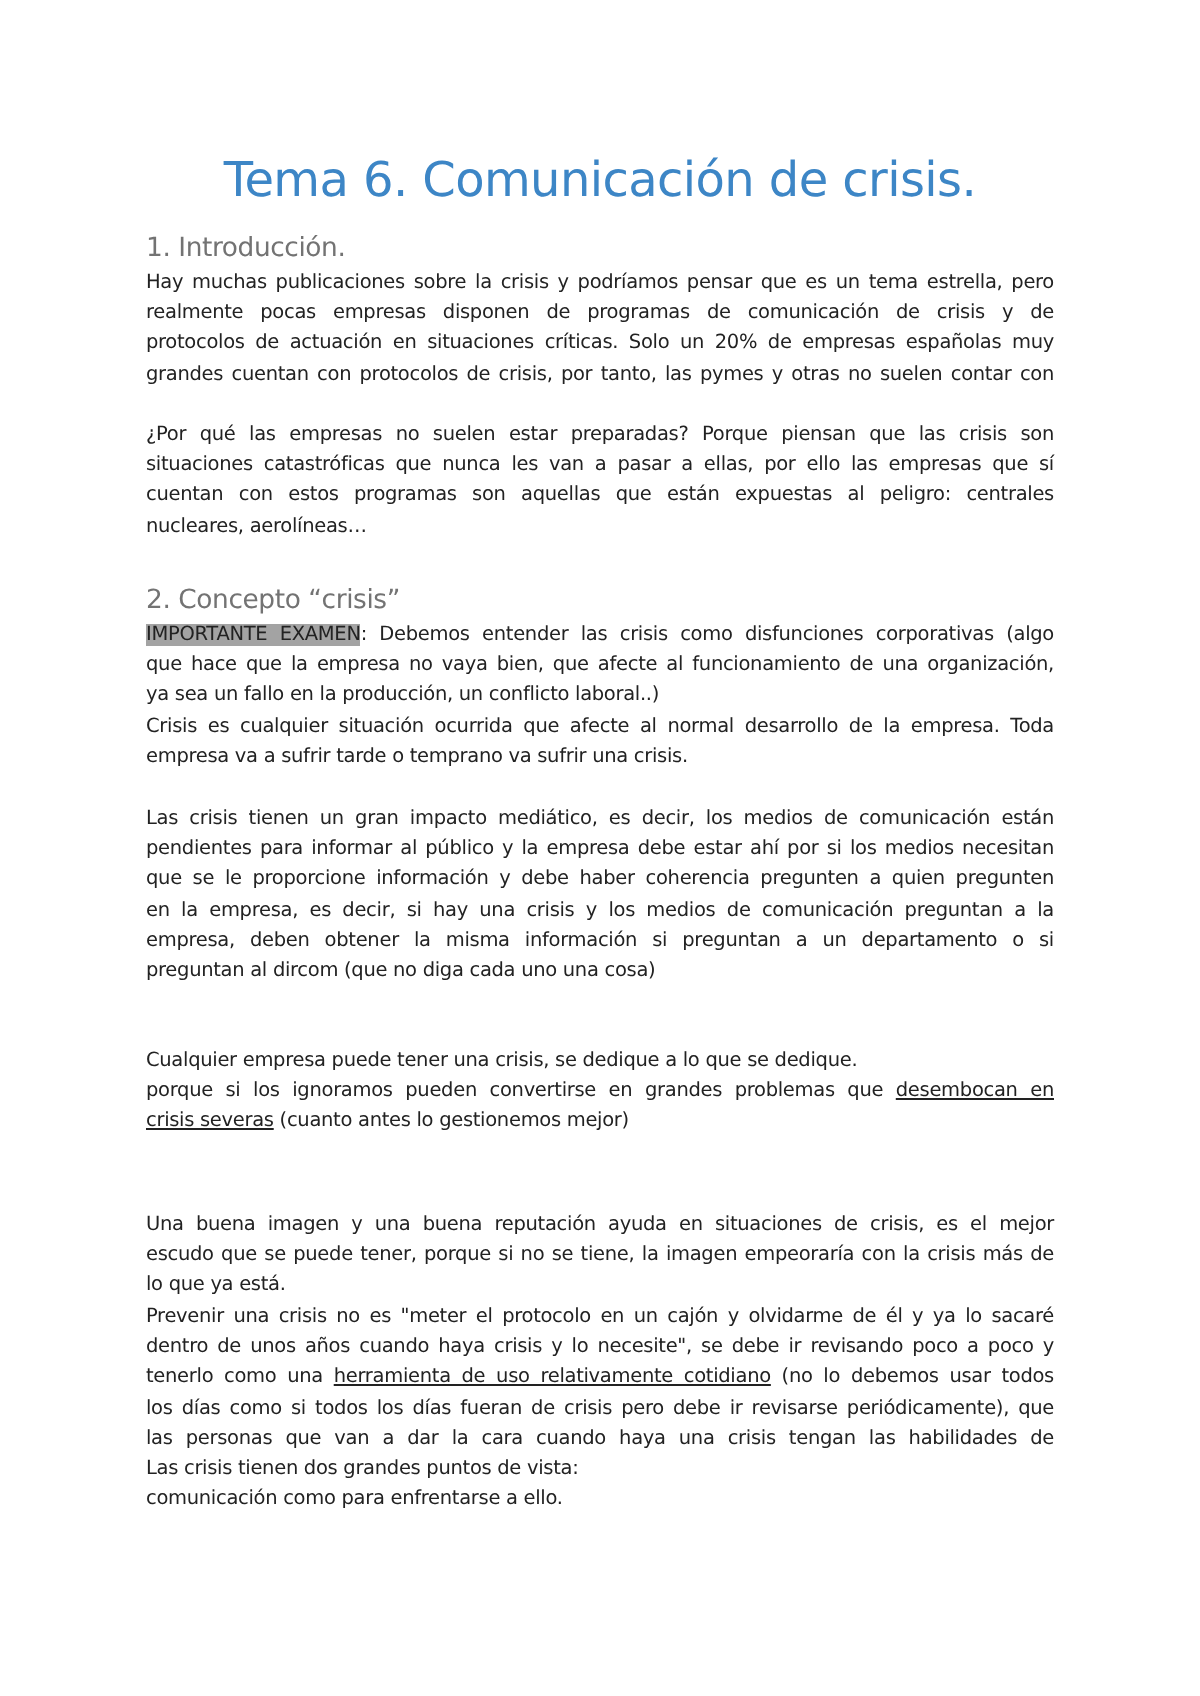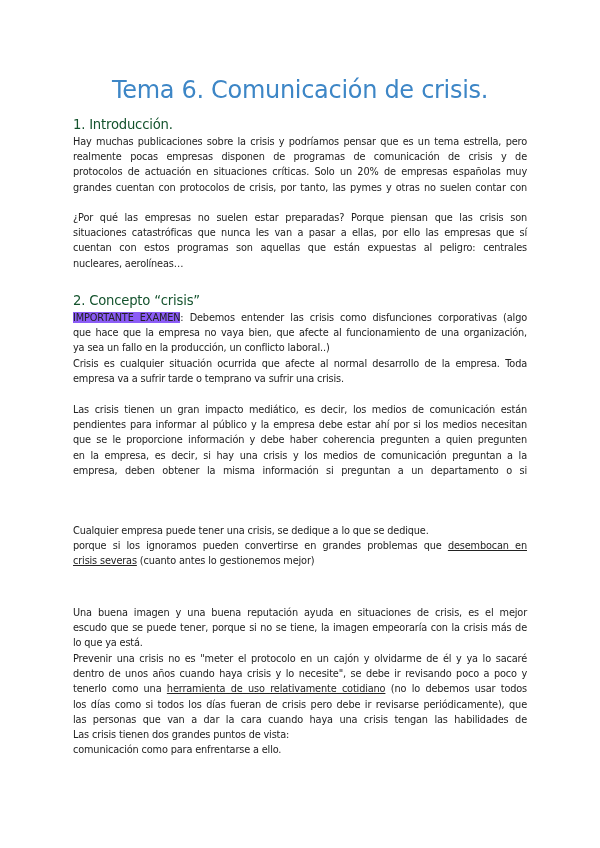--- a/index.html
+++ b/index.html
@@ -1,26 +1,26 @@
 <!DOCTYPE html>
 <html><head>
   <meta charset="utf-8">
   <style>
     html, body { margin: 0; padding: 0; background: #ffffff; }
     body { width: 600px; height: 848px; position: relative; overflow: hidden;
       font-family: "DejaVu Sans", "Liberation Sans", sans-serif; color: #222; }
     .page { position: absolute; left: 0; top: 0; width: 600px; height: 848px; }
     .title { position: absolute; top: 76px; left: 0; width: 600px; text-align: center;
       font-size: 24px; color: #3d86c6; font-weight: normal; letter-spacing: -0.3px; margin: 0; }
-    .h { position: absolute; left: 73px; font-size: 13.2px; color: #14532d; margin: 0; font-weight: normal; letter-spacing: -0.2px; }
+    .h { position: absolute; left: 73px; font-size: 13.2px; color: #737373; margin: 0; font-weight: normal; letter-spacing: -0.2px; }
     .p { position: absolute; left: 73px; width: 454px; font-size: 9.75px; line-height: 15.2px;
       text-align: justify; margin: 0; letter-spacing: -0.15px; }
     .p .line { display: block; text-align: justify; text-align-last: justify; white-space: nowrap; height: 15.2px; }
     .p .line.last { text-align-last: left; }
-    .hl { background: #8b5cf6; }
+    .hl { background: #a3a3a3; }
     .u { text-decoration: underline; }
   </style>
 </head>
 <body>
 
 <div class="page">
 
   <h1 class="title">Tema 6. Comunicación de crisis.</h1>
 
   <h2 class="h" style="top:117px;">1. Introducción.</h2>
@@ -51,20 +51,21 @@
     <span class="line">Crisis es cualquier situación ocurrida que afecte al normal desarrollo de la empresa. Toda</span>
     <span class="line last">empresa va a sufrir tarde o temprano va sufrir una crisis.</span>
   </div>
 
   <div class="p" style="top:402px;">
     <span class="line">Las crisis tienen un gran impacto mediático, es decir, los medios de comunicación están</span>
     <span class="line">pendientes para informar al público y la empresa debe estar ahí por si los medios necesitan</span>
     <span class="line">que se le proporcione información y debe haber coherencia pregunten a quien pregunten</span>
     <span class="line">en la empresa, es decir, si hay una crisis y los medios de comunicación preguntan a la</span>
     <span class="line">empresa, deben obtener la misma información si preguntan a un departamento o si</span>
+    <span class="line last">preguntan al dircom (que no diga cada uno una cosa)</span>
   </div>
 
   <div class="p" style="top:523px;">
     <span class="line last">Cualquier empresa puede tener una crisis, se dedique a lo que se dedique.</span>
   </div>
 
   <div class="p" style="top:538px;">
     <span class="line"><span>porque si los ignoramos pueden convertirse en grandes problemas que </span><span class="u">desembocan en</span></span>
     <span class="line last"><span class="u">crisis severas</span><span> (cuanto antes lo gestionemos mejor)</span></span>
   </div>

